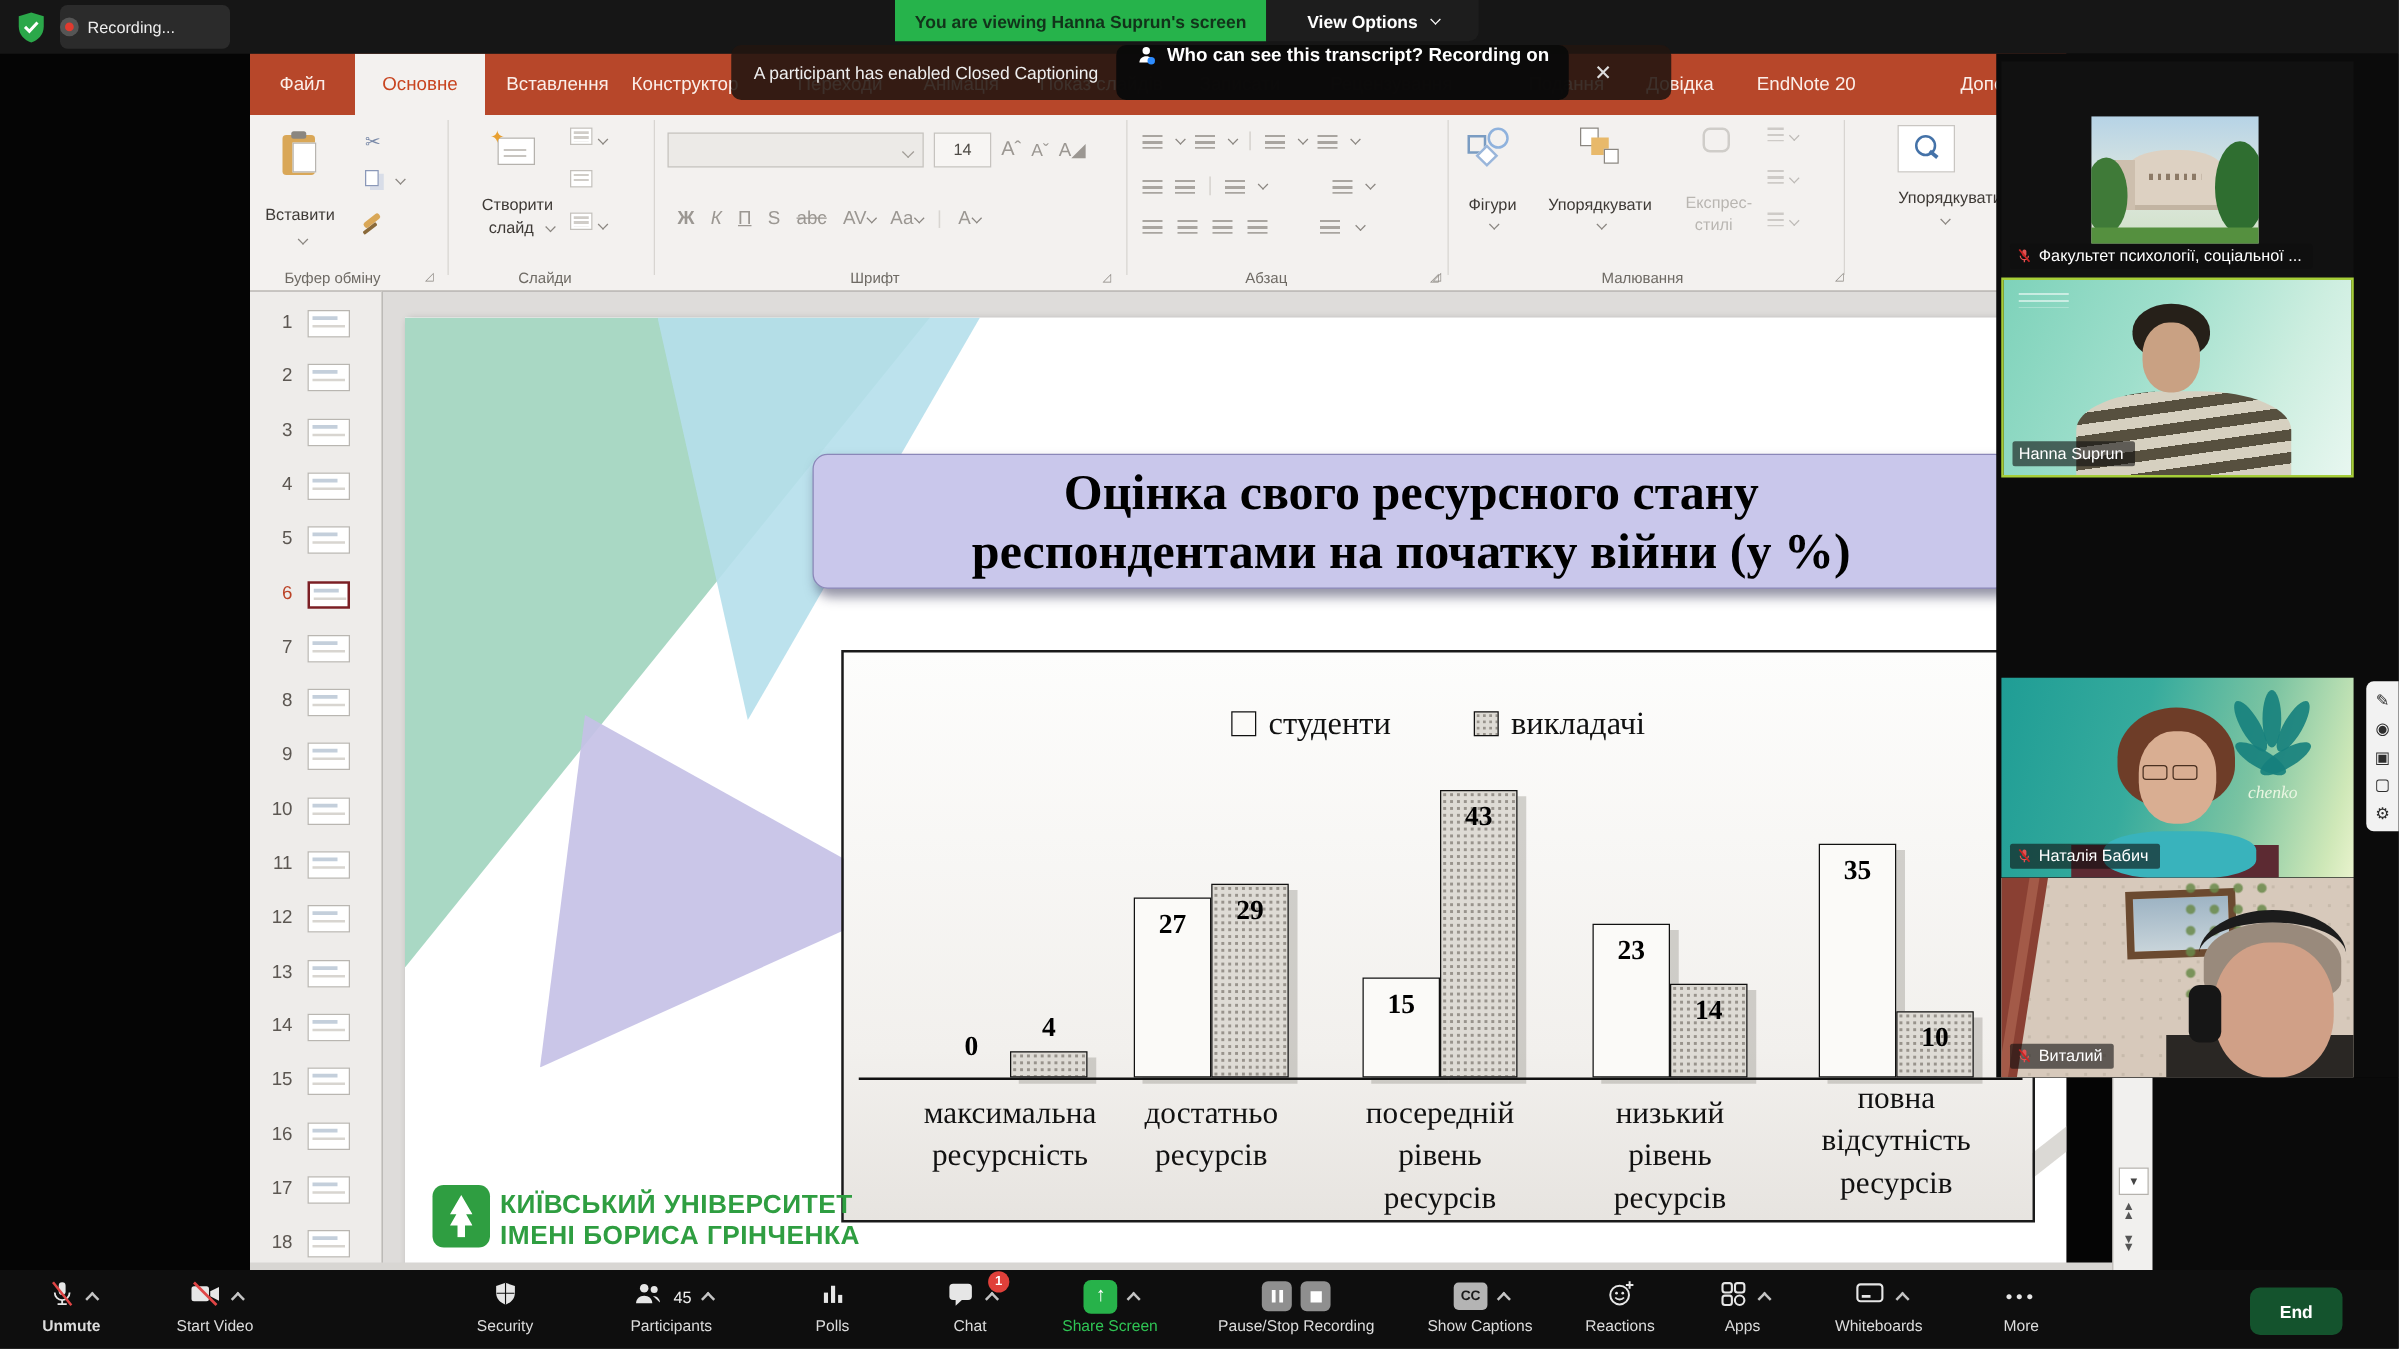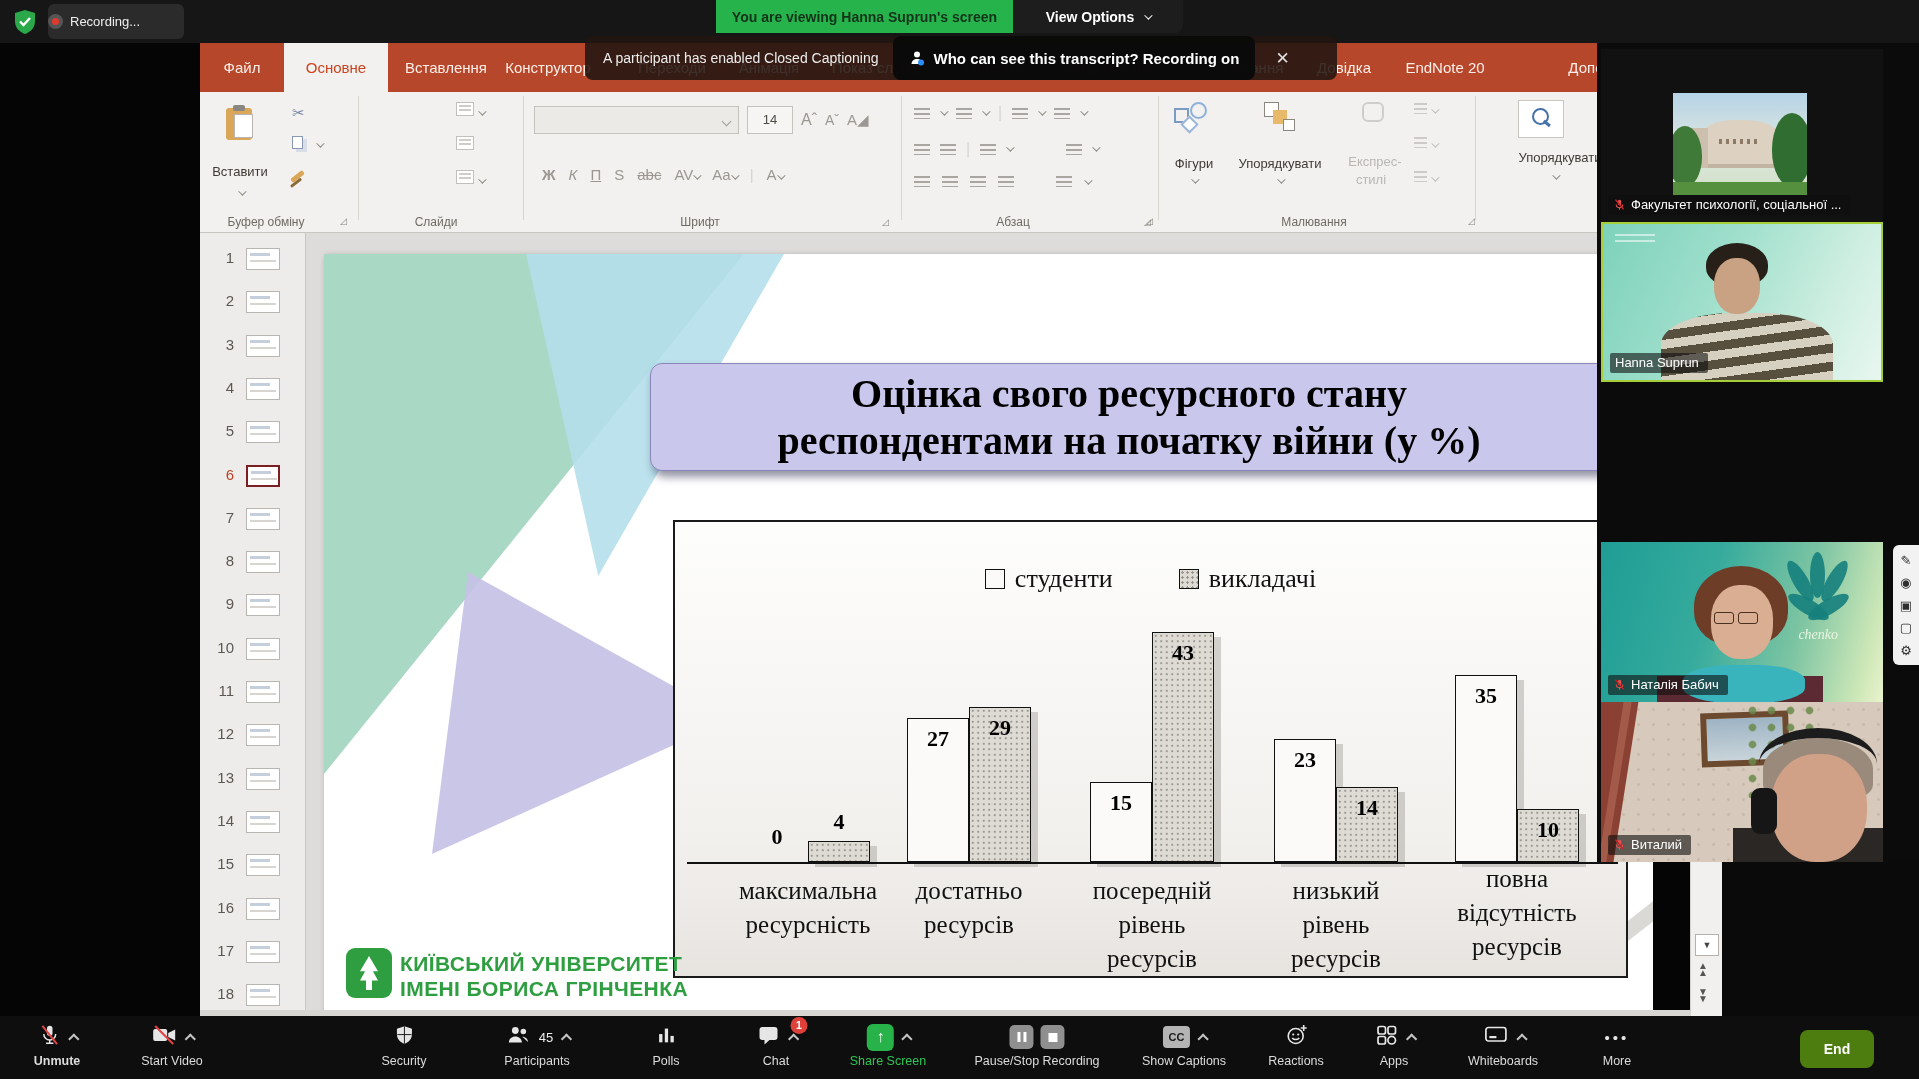--- a/index.html
+++ b/index.html
@@ -25,21 +25,21 @@
   #avatar i{position:absolute;left:10px;top:5px;width:11px;height:11px;border-radius:50%;background:#fff}
   #avatar b{position:absolute;left:5px;top:17px;width:21px;height:13px;border-radius:50% 50% 0 0;background:#fff}
   #ribopt{width:17px;height:13px;border:1.5px solid #f4e9e4;position:relative}
   #ribopt::after{content:"";position:absolute;left:0;top:0;width:100%;height:4px;background:#f4e9e4}
   #restore{width:12px;height:12px;border:1.5px solid #fff;position:relative}
   #restore::after{content:"";position:absolute;left:2px;top:-5px;width:11px;height:11px;border:1.5px solid #fff;border-bottom:none;border-left:none}
   #viewbtn{position:absolute;left:1755px;top:6px;width:68px;height:30px;background:#2d2d2d;border-radius:5px;color:#fff;font-size:13px;display:flex;align-items:center;justify-content:center;gap:6px}
   
   #toast{position:absolute;left:585px;top:36px;width:752px;height:44px;background:rgba(34,22,16,.88);border-radius:8px;display:flex;align-items:center;z-index:45;color:#eee;font-size:14px}
   #toast .cc-txt{padding-left:18px;white-space:nowrap}
-  #toast .pill{margin-left:14px;height:44px;background:rgba(10,10,10,.95);border-radius:8px;display:flex;align-items:center;gap:9px;padding:0 16px;font-weight:bold;font-size:15px;color:#fff;white-space:nowrap}
+  #toast .pill{margin-left:14px;height:44px;background:rgba(10,10,10,.95);border-radius:8px;display:flex;gap:9px;padding:0 16px;font-weight:bold;font-size:15px;color:#fff;white-space:nowrap}
   #toast .x{margin:0 0 0 20px;color:#ddd;font-size:17px;cursor:default}
   
   #tabs{position:absolute;left:200px;top:43px;width:1453px;height:49px;background:#b7472a;z-index:5}
   .tab{position:absolute;top:0;height:49px;line-height:49px;text-align:center;color:#fbeee9;font-size:15px;white-space:nowrap}
   .tab.sel{background:#f3f1ef;color:#c8441f}
   .bulb{position:absolute;left:1516px;top:15px;width:12px;height:12px;border:1.5px solid #fff;border-radius:50%}
   .bulb::after{content:"";position:absolute;left:2.5px;top:12px;width:4px;height:3px;background:#fff}
   
   #ribbon{position:absolute;left:200px;top:92px;width:1453px;height:141px;background:#f3f1ef;z-index:4;border-bottom:1px solid #c9c6c2}
   .rdiv{position:absolute;top:4px;width:1px;height:124px;background:#d8d5d1}
@@ -157,21 +157,21 @@
   .tb-label{font-size:12.5px;color:#dcdcdc;white-space:nowrap}
   .tb-label.green{color:#2fc454}
   .chev{width:8px;height:8px;border-top:2px solid #c4c4c4;border-right:2px solid #c4c4c4;transform:rotate(-45deg) translateY(3px)}
   .badge{position:absolute;top:-6px;right:-12px;min-width:17px;height:17px;background:#e0403a;border-radius:9px;color:#fff;font-size:10.5px;font-weight:bold;text-align:center;line-height:17px;padding:0 4px}
   .ccbox{width:27px;height:22px;background:#b4b4b4;border-radius:4px;color:#1a1a1a;font-weight:bold;font-size:11px;text-align:center;line-height:22px}
   .sharebox{width:27px;height:27px;background:#27b24a;border-radius:6px;color:#fff;font-weight:bold;font-size:16px;text-align:center;line-height:26px}
   .recbtn{width:24px;height:24px;background:#8f8f8f;border-radius:5px;display:flex;align-items:center;justify-content:center;gap:3px}
   .recbtn i{display:block;width:3px;height:10px;background:#fff}
   .recbtn b{display:block;width:9px;height:9px;background:#fff}
   .dots3{color:#e6e6e6;font-size:15px;letter-spacing:3px}
-  #endbtn{position:absolute;left:1800px;top:14px;width:74px;height:38px;background:#4d7c0f;border-radius:8px;color:#fff;font-weight:bold;font-size:14px;text-align:center;line-height:38px}
+  #endbtn{position:absolute;left:1800px;top:14px;width:74px;height:38px;background:#14532d;border-radius:8px;color:#fff;font-weight:bold;font-size:14px;text-align:center;line-height:38px}
   .pptbottom{position:absolute;left:200px;top:1010px;width:1490px;height:6px;background:#d8d6d3;z-index:6}
 </style>
 </head>
 <body>
 
 <div id="ppt-titlebar">
   <div id="recctrl">
     <span class="pausebars">
         <i></i>
         <i></i>
@@ -224,20 +224,26 @@
     <span class="clipboard"></span>
     <span class="bigbtn-label" style="left:-4px;top:66px;width:68px">Вставити</span>
     <span class="dcaret" style="position:absolute;left:28px;top:92px"></span>
   </div>
   <span class="abs gray" style="left:92px;top:12px;font-size:15px;color:#7a8aa8">✂</span>
   <span class="abs" style="left:92px;top:44px;width:11px;height:13px;background:#fff;border:1.5px solid #8a98b8;box-shadow:4px 3px 0 #d8dde8"></span>
   <span class="dcaret abs" style="left:116px;top:50px"></span>
   <span class="abs" style="left:90px;top:82px;width:15px;height:5px;background:#d9a757;transform:rotate(-38deg);border-radius:2px;box-shadow:-5px 4px 0 -1px #8a6a3a"></span>
   <div class="rdiv" style="left:158px"></div>
 
+  <div class="abs" style="left:170px;top:6px;width:88px;height:112px">
+    <span class="newslide-ico" style="left:28px;top:12px"></span>
+    <span class="bigbtn-label" style="left:0;top:58px;width:88px">Створити</span>
+    <span class="bigbtn-label" style="left:0;top:76px;width:78px">слайд</span>
+    <span class="dcaret" style="position:absolute;left:66px;top:82px"></span>
+  </div>
   <div class="abs" style="left:256px;top:10px"><span class="minibox"></span> <span class="dcaret"></span></div>
   <div class="abs" style="left:256px;top:44px"><span class="minibox"></span></div>
   <div class="abs" style="left:256px;top:78px"><span class="minibox"></span> <span class="dcaret"></span></div>
   <div class="rdiv" style="left:323px"></div>
 
   <div class="abs" style="left:334px;top:14px;display:flex;gap:8px;align-items:center">
     <span class="combo"></span>
     <span class="sizebox">14</span>
     <span class="gray" style="font-size:16px">Aˆ</span>
     <span class="gray" style="font-size:14px">Aˇ</span>

